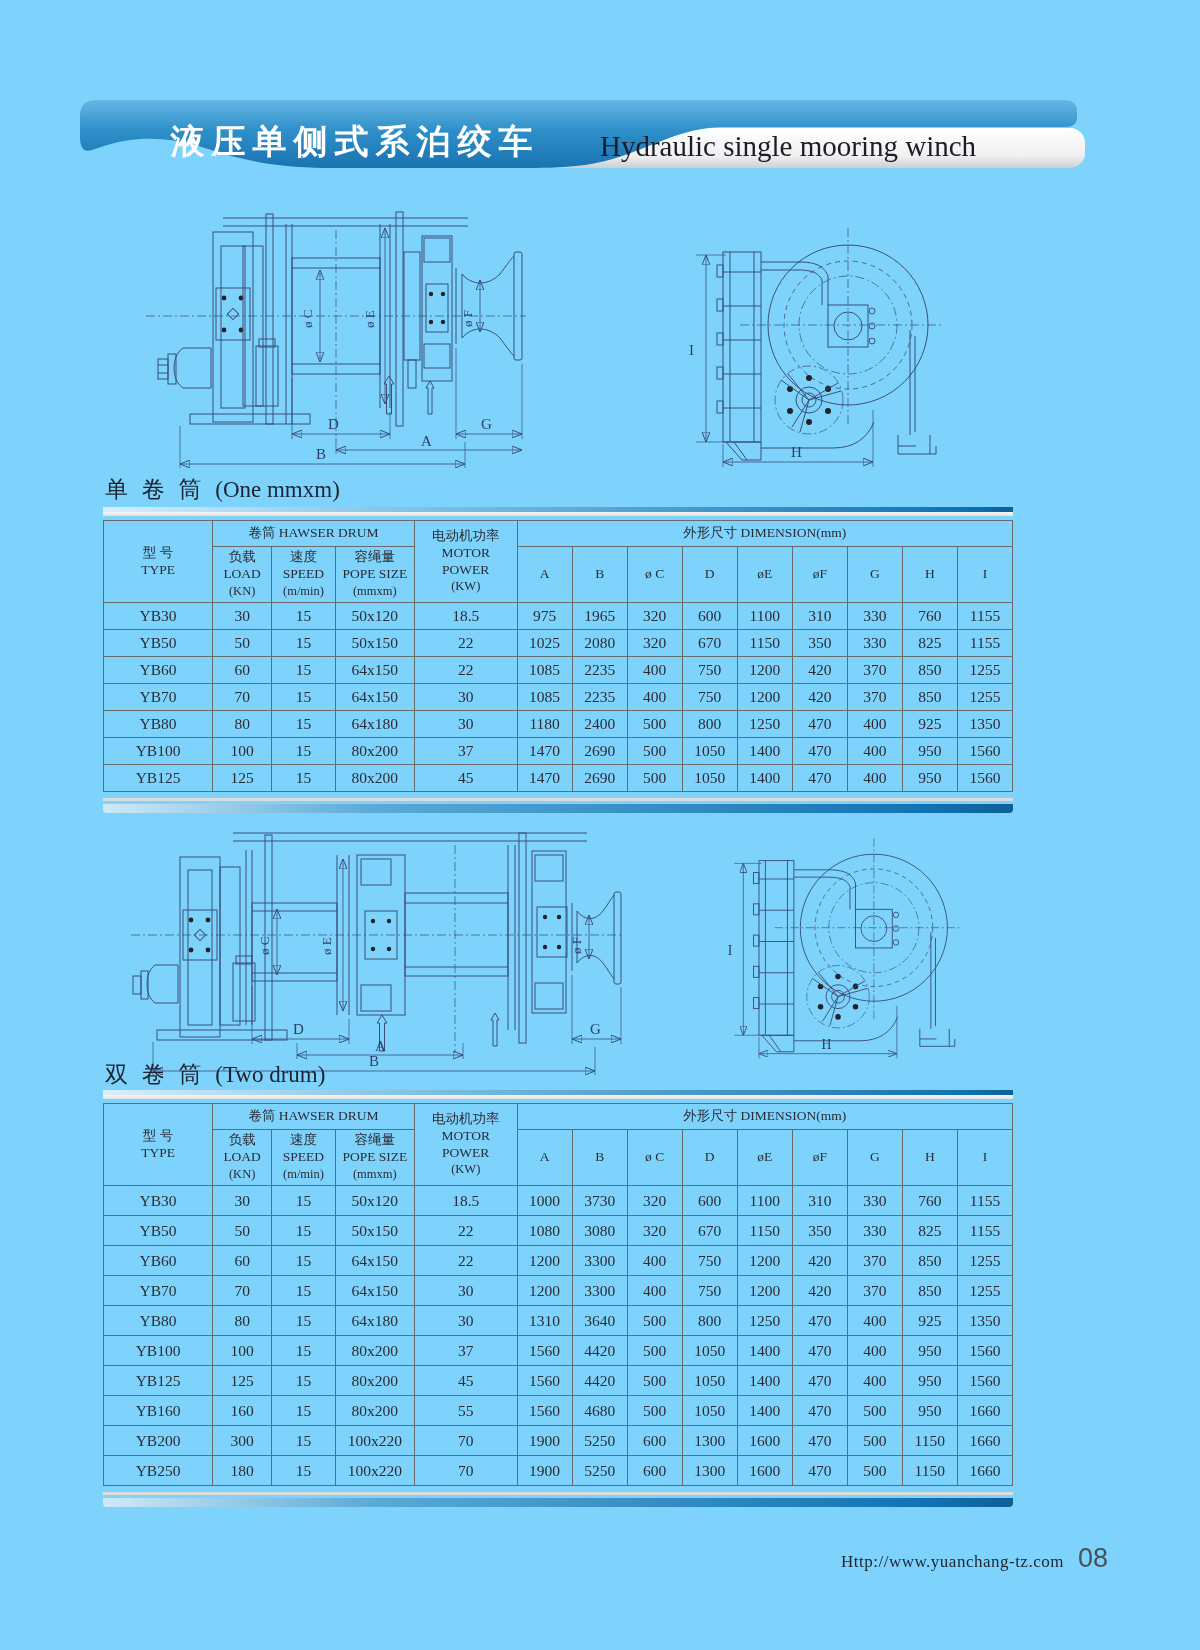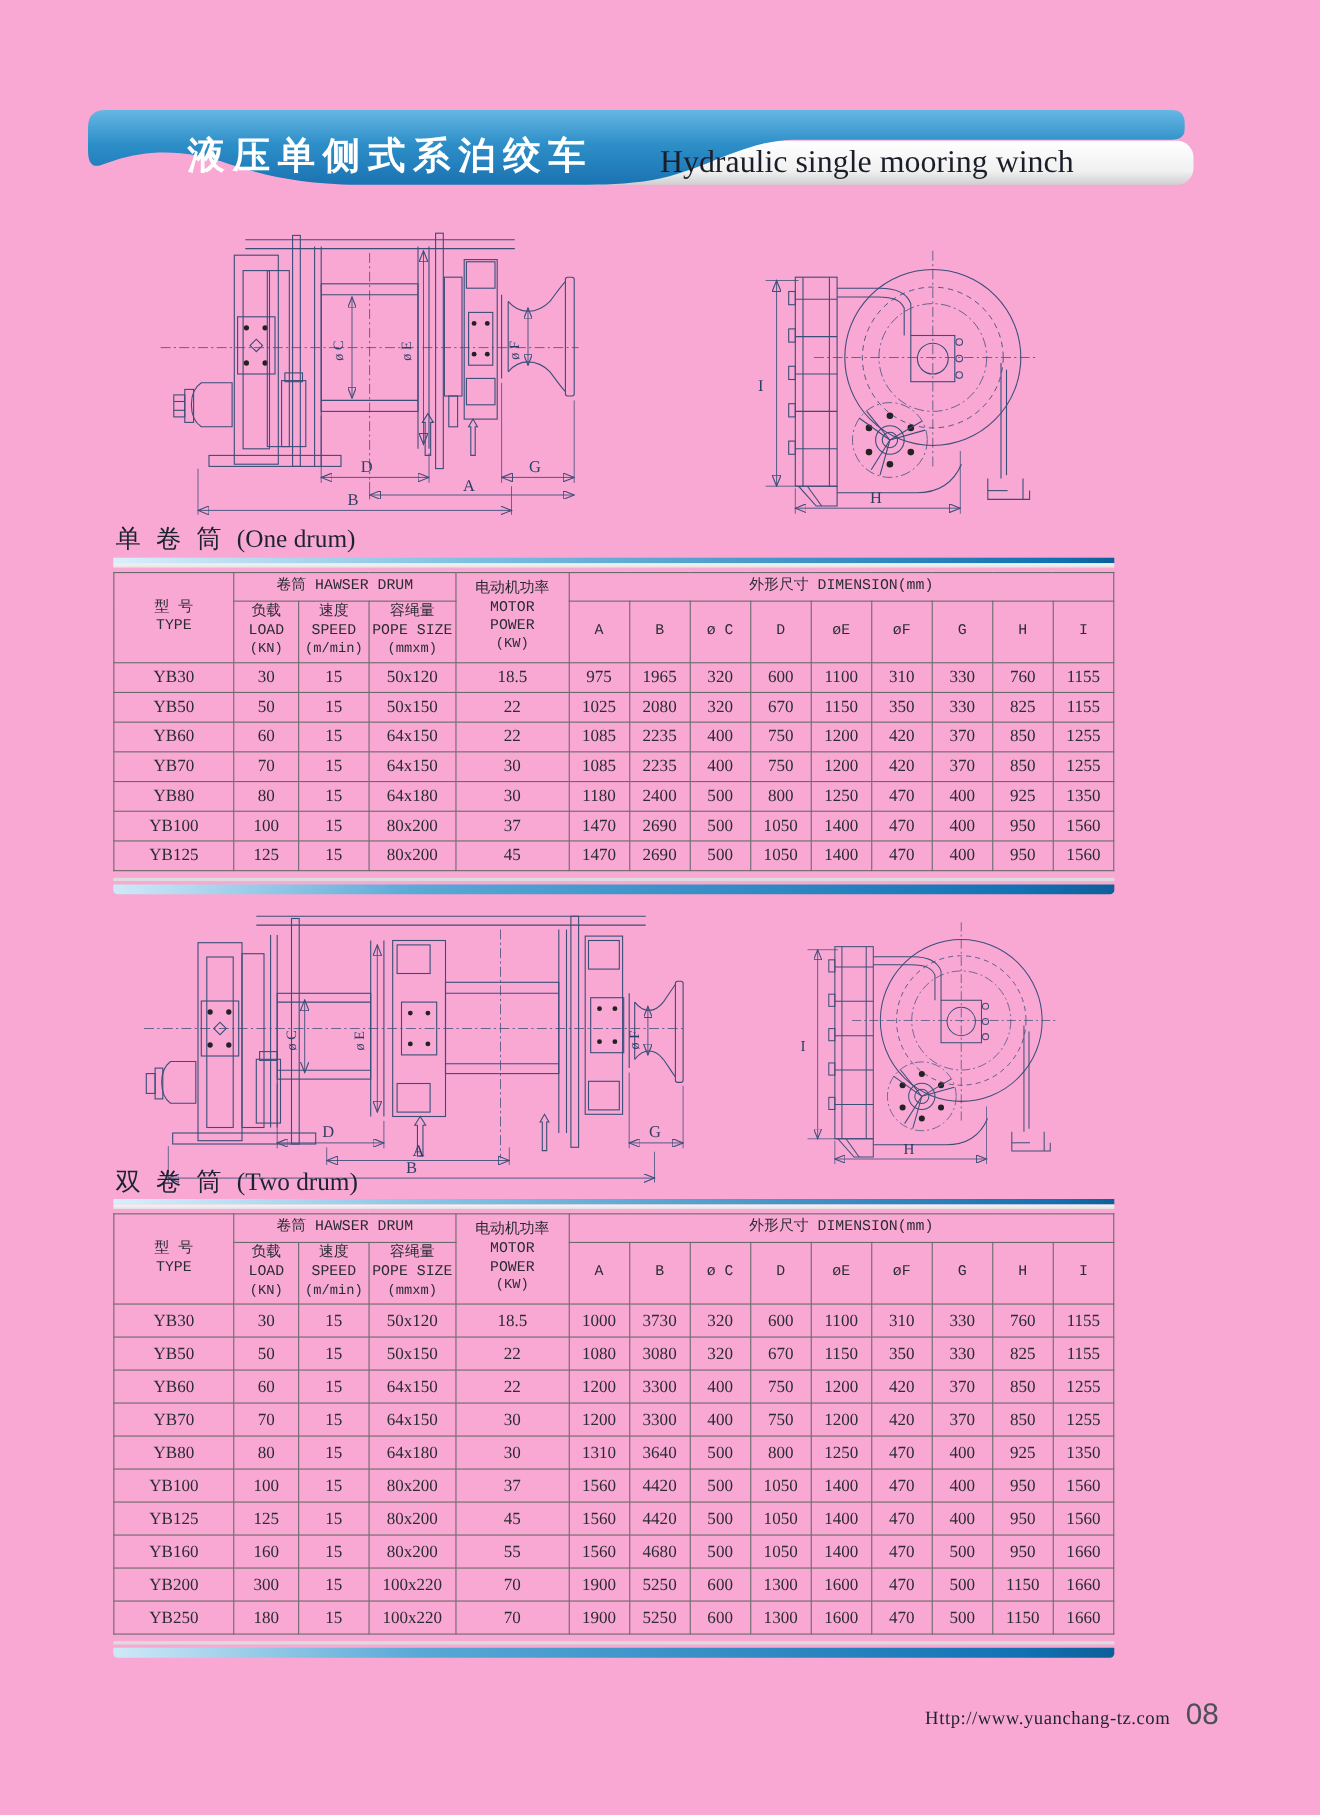--- a/index.html
+++ b/index.html
@@ -1,21 +1,21 @@
 <!DOCTYPE html>
 <html style="--blue-dark: #1a73b2; --blue-light: #5db2e0; --rule-blue: #0f6cae; --line: #3a4e78;"><head>
 <meta charset="utf-8">
 <style>
   :root{
     --blue-dark:#1a73b2; --blue-light:#5db2e0; --rule-blue:#0f6cae;
     --line:#3a4e78; --ink:#23252e;
   }
   html,body{margin:0;padding:0;}
   body{width:1200px;height:1650px;background:#ffffff;font-family:"Liberation Serif","DejaVu Serif",serif;color:var(--ink);}
-  .page{position:relative;width:1200px;height:1650px;background:#f9a8d4;overflow:hidden;}
+  .page{position:relative;width:1200px;height:1650px;background:#7dd3fc;overflow:hidden;}
 
   
   .banner{position:absolute;left:80px;top:97px;width:1045px;height:72px;}
   .banner svg{display:block;}
 
   
   .fig{position:absolute;}
   .fig svg{display:block;overflow:visible;}
   .draw line,.draw path,.draw rect,.draw circle,.draw ellipse,.draw polyline{stroke:var(--line);fill:none;stroke-width:1;}
   .draw .thin{stroke-width:.7;}
@@ -33,21 +33,21 @@
 
   
   .tblock{position:absolute;left:103px;width:910px;}
   .rule-top{height:5px;background:linear-gradient(to right,#d9eefb,#7fc0e2 35%,#1070b0 95%,#0c5f98);}
   .rule-gap{height:4px;background:linear-gradient(#f5f5f5,#e3e3e3);margin-bottom:4px;}
   .rule-bottom{height:9px;background:linear-gradient(to right,#cfe9f7,#5aa9d6 30%,#1273b4 90%,#0d5f99);border-radius:0 0 4px 4px;}
   .stripe{height:3px;background:#dcdcdc;margin-top:6px;margin-bottom:3px;}
   table{border-collapse:collapse;width:100%;table-layout:fixed;background:transparent;}
   th,td{border:1px solid #6a6a6a;text-align:center;vertical-align:middle;font-weight:normal;padding:0 2px;}
   table{border:1.5px solid #4a4a4a;}
-  thead th{font-size:13.5px;line-height:1.25;color:#2b2b33;font-family:Liberation Mono, monospace;}
+  thead th{font-size:13.5px;line-height:1.25;color:#2b2b33;}
   thead .unit{font-size:12.5px;}
   tbody td{font-size:15.5px;color:#2b2b33;}
   .t1 tbody td{height:26px;}
   .t2 tbody td{height:29px;}
   .grp{height:26px;}
   .sub{height:56px;}
 
   
   .footer{position:absolute;top:1543px;right:92px;display:flex;align-items:baseline;gap:14px;margin-left:36px;}
   .footer .url{font-size:17px;color:#1d2430;letter-spacing:.5px;}
@@ -276,21 +276,21 @@
   </section>
 
   <section class="fig draw" style="left:648px;top:210px;">
     <svg width="310" height="260" viewBox="0 0 310 260">
       <use href="#endview"></use>
     </svg>
   </section>
 
   <div class="sec-title" style="top:474px;">
     <span class="zh">单 卷 筒</span>
-    <span class="en">(One drum)</span>
+    <span class="en">(One mmxm)</span>
   </div>
 
   <div class="tblock" style="top:507px;">
     <div class="rule-top"></div>
     <div class="rule-gap"></div>
     <table class="t1">
       <colgroup>
         <col style="width:12%">
           <col style="width:6.5%">
           <col style="width:7%">

